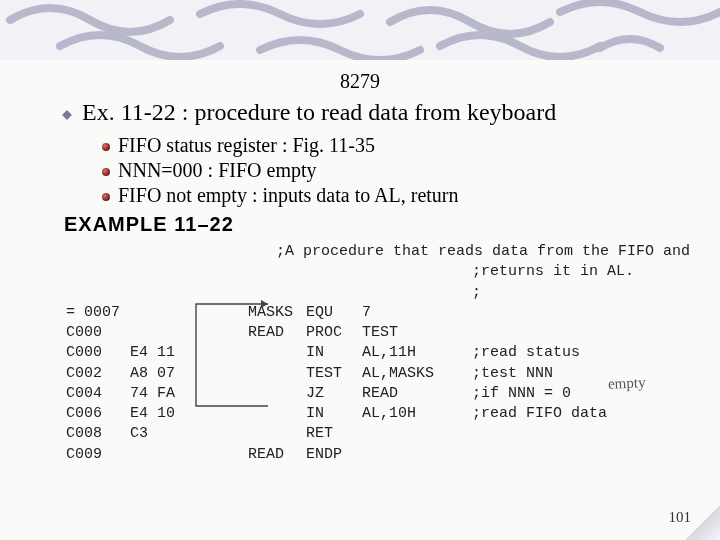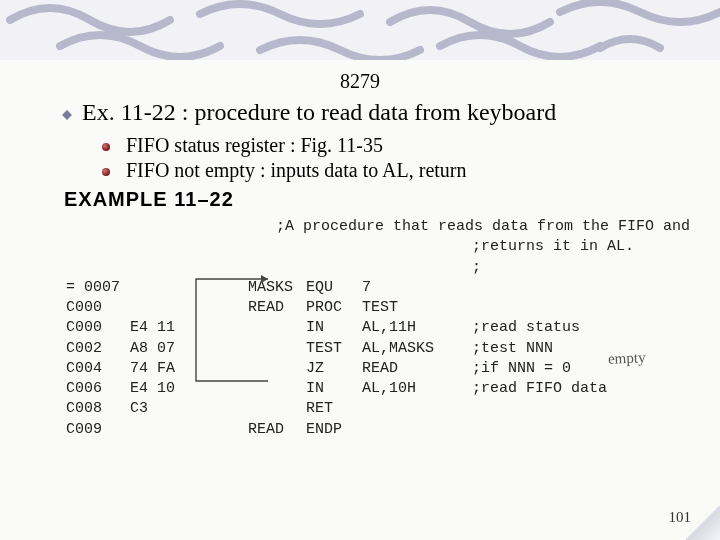--- a/index.html
+++ b/index.html
@@ -42,21 +42,21 @@
     margin-top: 11px;
     flex: 0 0 auto;
   }
   .sublist {
     margin: 8px 0 0 40px;
     font-size: 20px;
   }
   .subitem {
     display: flex;
     align-items: flex-start;
-    gap: 16px;
+    gap: 8px;
     margin: 2px 0;
   }
   .bullet-sub {
     width: 8px; height: 8px;
     margin-top: 9px;
     flex: 0 0 auto;
     border-radius: 50%;
     background: radial-gradient(circle at 35% 35%, #c77 0%, #822 60%, #411 100%);
   }
   .example-label {
@@ -146,20 +146,24 @@
     <span>Ex. 11-22 : procedure to read data from keyboard</span>
   </div>
 
   <div class="sublist">
     <div class="subitem">
       <div class="bullet-sub"></div>
       <span>FIFO status register : Fig. 11-35</span>
     </div>
     <div class="subitem">
       <div class="bullet-sub"></div>
+      <span>NNN=000 : FIFO empty</span>
+    </div>
+    <div class="subitem">
+      <div class="bullet-sub"></div>
       <span>FIFO not empty : inputs data to AL, return</span>
     </div>
   </div>
 
   <div class="example-label">EXAMPLE 11–22</div>
 
   <div class="code-block">
 
     <svg class="arrow-svg" viewBox="0 0 110 120">
       <path d="M90 6 L18 6 L18 108 L90 108" fill="none" stroke="#444" stroke-width="1.4"></path>

